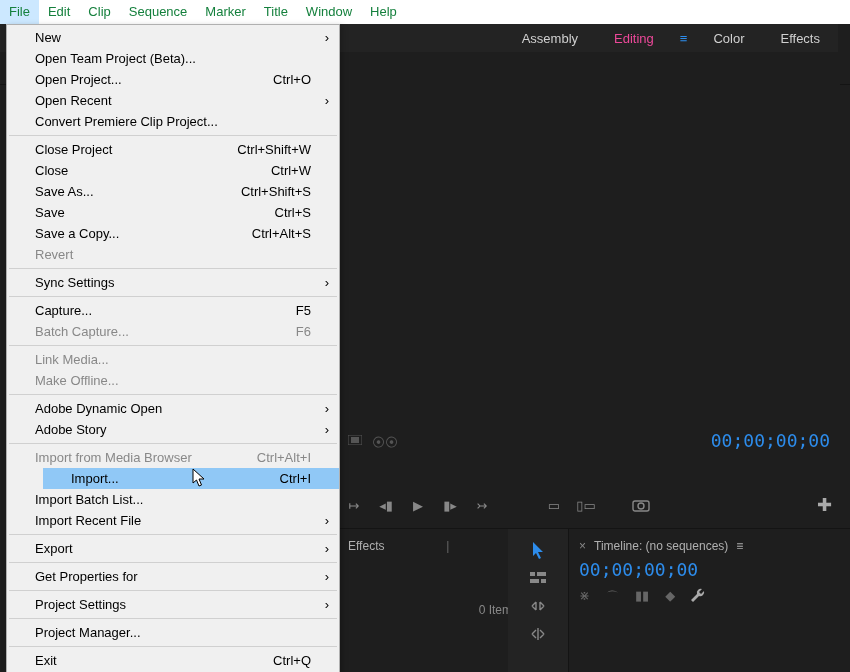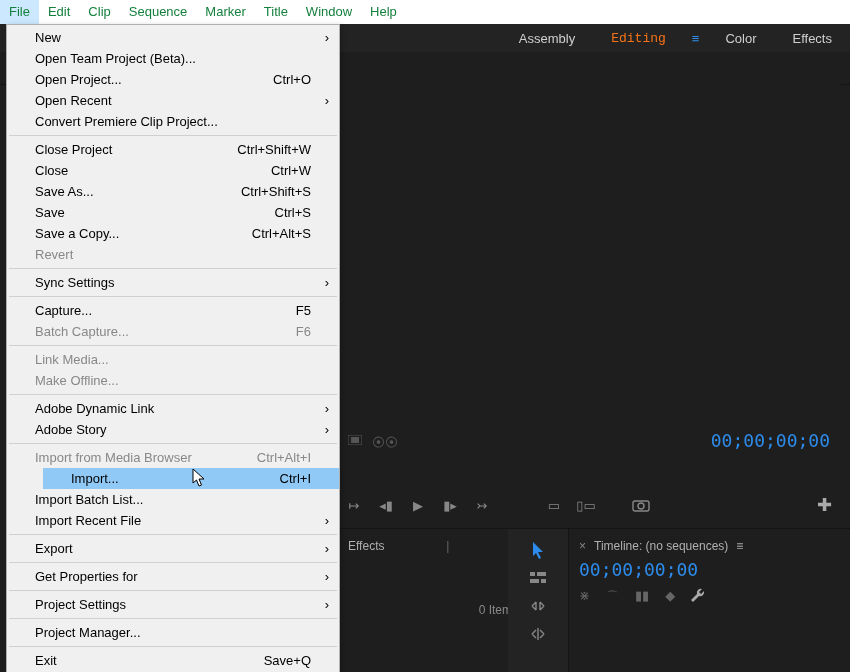--- a/index.html
+++ b/index.html
@@ -33,35 +33,34 @@
     cursor: default;
   }
   .menubar > div.active {
     background: #cce8ff;
   }
   
   .tabs-bar {
     position: absolute;
     top: 24px;
     left: 0;
-    right: 0;
+    right: 12px;
     height: 28px;
     background: #232323;
     display: flex;
     justify-content: flex-end;
     align-items: center;
     padding-right: 0;
   }
   .tabs-bar .tab {
     padding: 0 18px;
     color: #d0d0d0;
   }
   .tabs-bar .tab.active {
-    color: #f97316;
-    font-family: Liberation Mono, monospace;
+    color: #ec4899;
   }
   .tabs-bar .tab-icon {
     color: #2d8ceb;
     padding: 0 8px;
   }
   
   .sub-header {
     position: absolute;
     top: 52px;
     left: 0;
@@ -438,21 +437,21 @@
     </div>
     <hr>
     <div class="item disabled">
       <span>Link Media...</span>
     </div>
     <div class="item disabled">
       <span>Make Offline...</span>
     </div>
     <hr>
     <div class="item">
-      <span>Adobe Dynamic Link</span>
+      <span>Adobe Dynamic Open</span>
       <span class="arrow">›</span>
     </div>
     <div class="item">
       <span>Adobe Story</span>
       <span class="arrow">›</span>
     </div>
     <hr>
     <div class="item disabled">
       <span>Import from Media Browser</span>
       <span>Ctrl+Alt+I</span>
@@ -483,21 +482,21 @@
       <span>Project Settings</span>
       <span class="arrow">›</span>
     </div>
     <hr>
     <div class="item">
       <span>Project Manager...</span>
     </div>
     <hr>
     <div class="item">
       <span>Exit</span>
-      <span>Save+Q</span>
+      <span>Ctrl+Q</span>
     </div>
   </div>
 
 <div class="cursor">
   <svg width="16" height="20">
     <path d="M1 1 L1 15 L4.5 12 L7 18 L9.5 17 L7 11 L12 11 Z" fill="#fff" stroke="#000" stroke-width="1"></path>
   </svg>
 </div>
 
 </body></html>

